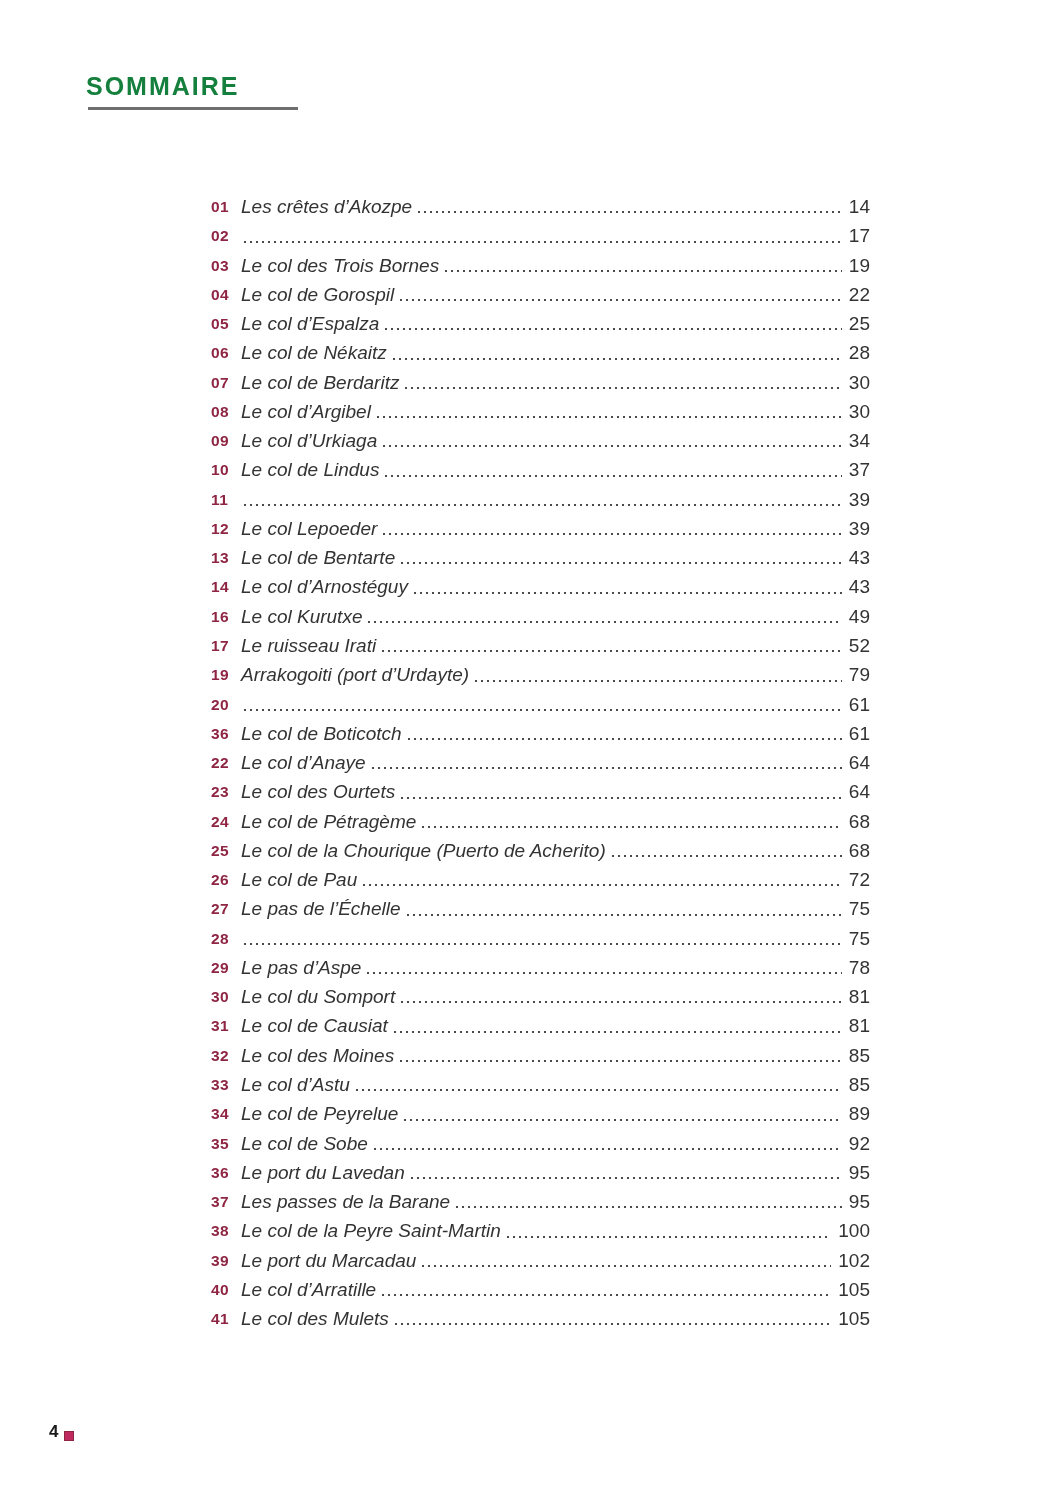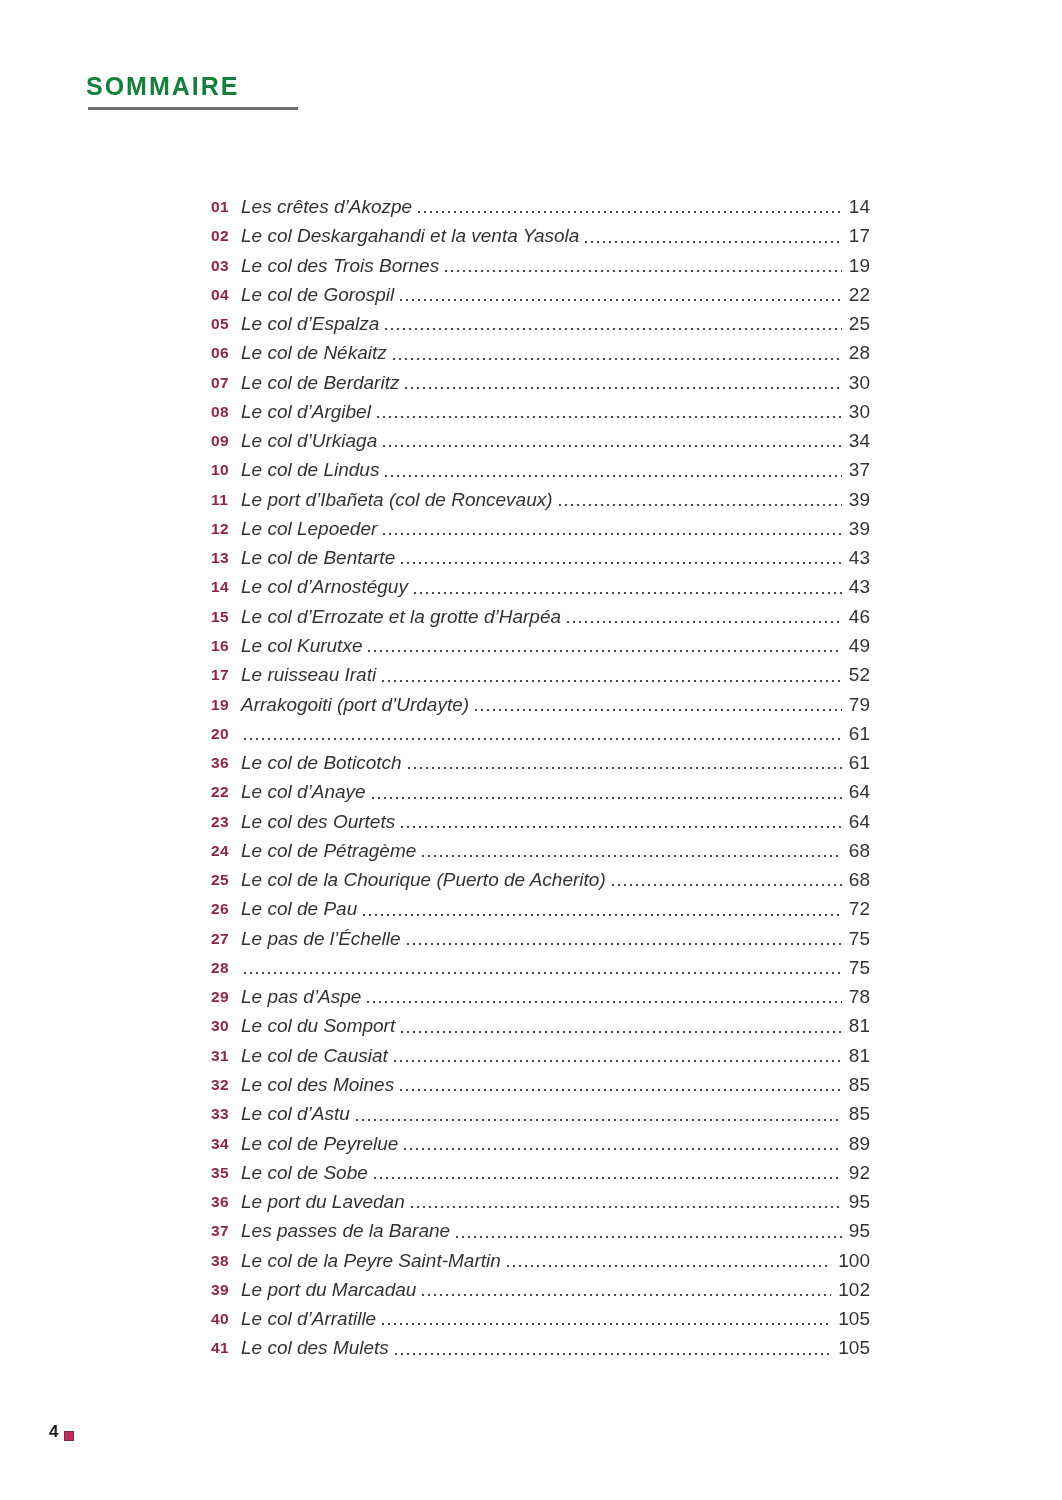--- a/index.html
+++ b/index.html
@@ -93,21 +93,20 @@
 <div class="toc">
   <div class="row">
     <span class="num">01</span>
     <span class="title">Les crêtes d’Akozpe</span>
     <span class="leader"></span>
     <span class="pagenum">14</span>
   </div>
 
   <div class="row">
     <span class="num">02</span>
-    <span class="title">Le col Deskargahandi et la venta Yasola</span>
     <span class="leader"></span>
     <span class="pagenum">17</span>
   </div>
 
   <div class="row">
     <span class="num">03</span>
     <span class="title">Le col des Trois Bornes</span>
     <span class="leader"></span>
     <span class="pagenum">19</span>
   </div>
@@ -156,21 +155,20 @@
 
   <div class="row">
     <span class="num">10</span>
     <span class="title">Le col de Lindus</span>
     <span class="leader"></span>
     <span class="pagenum">37</span>
   </div>
 
   <div class="row">
     <span class="num">11</span>
-    <span class="title">Le port d’Ibañeta (col de Roncevaux)</span>
     <span class="leader"></span>
     <span class="pagenum">39</span>
   </div>
 
   <div class="row">
     <span class="num">12</span>
     <span class="title">Le col Lepoeder</span>
     <span class="leader"></span>
     <span class="pagenum">39</span>
   </div>
@@ -182,26 +180,20 @@
     <span class="pagenum">43</span>
   </div>
 
   <div class="row">
     <span class="num">14</span>
     <span class="title">Le col d’Arnostéguy</span>
     <span class="leader"></span>
     <span class="pagenum">43</span>
   </div>
 
-  <div class="row">
-    <span class="num">15</span>
-    <span class="title">Le col d’Errozate et la grotte d’Harpéa</span>
-    <span class="leader"></span>
-    <span class="pagenum">46</span>
-  </div>
 
   <div class="row">
     <span class="num">16</span>
     <span class="title">Le col Kurutxe</span>
     <span class="leader"></span>
     <span class="pagenum">49</span>
   </div>
 
   <div class="row">
     <span class="num">17</span>

